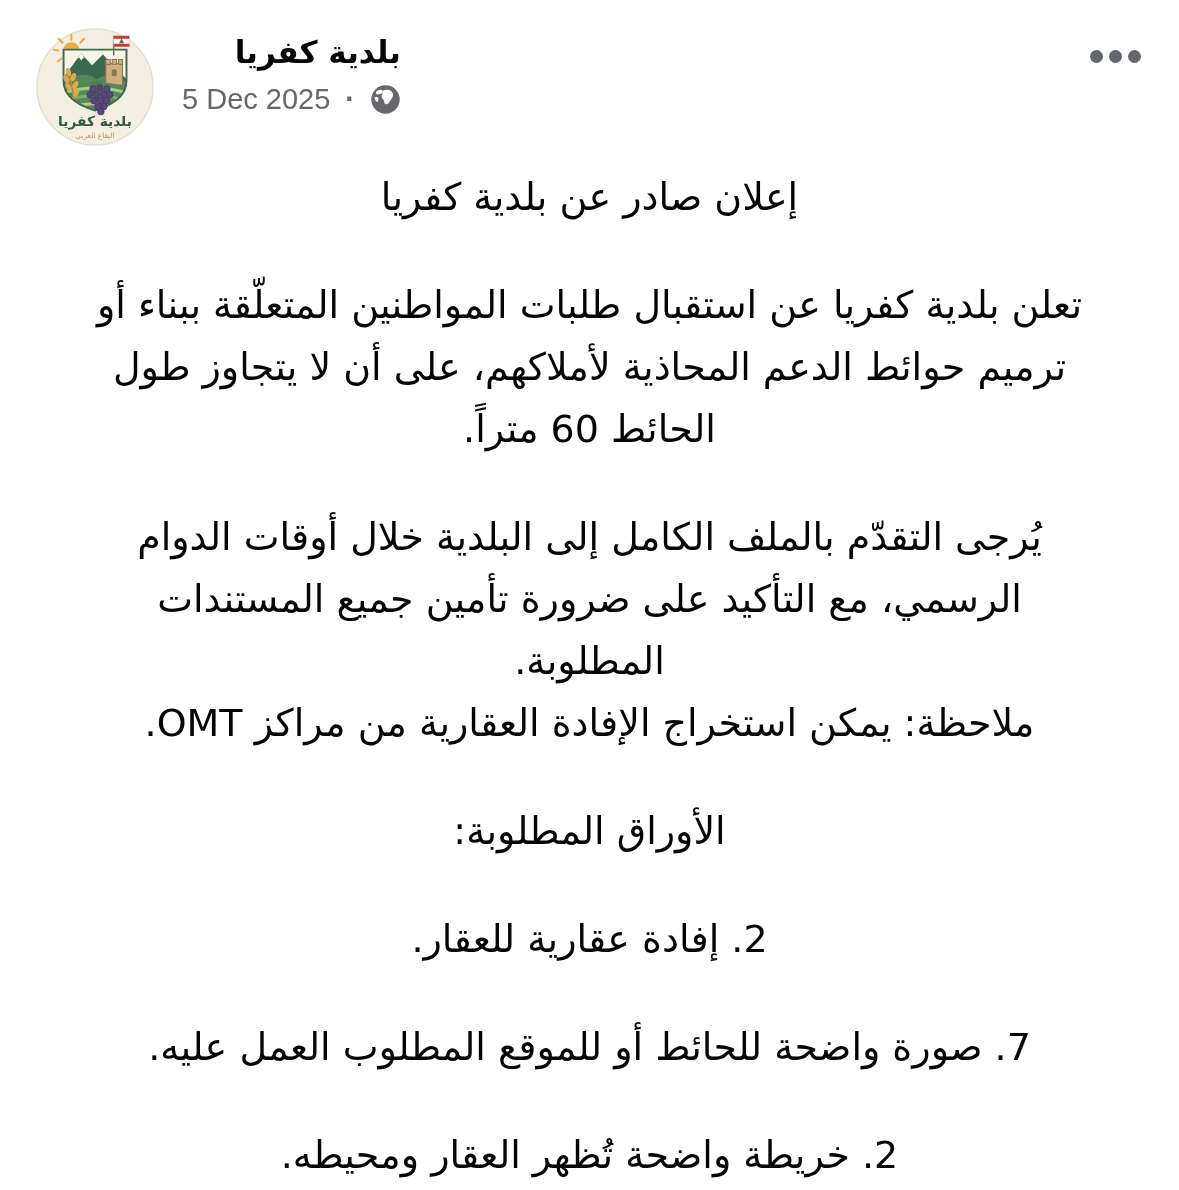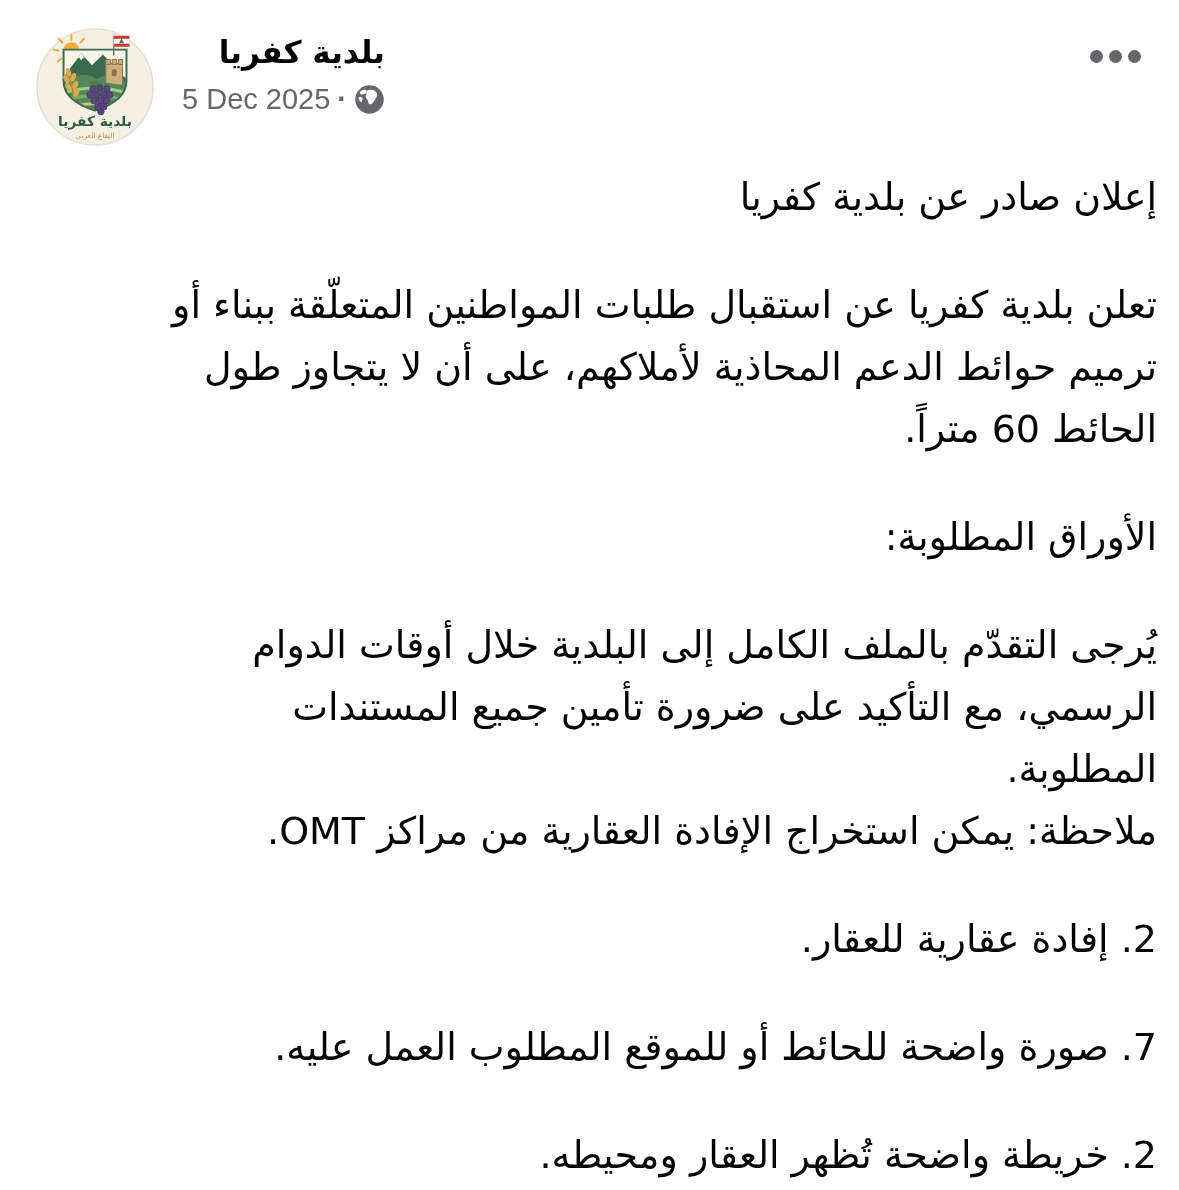--- a/index.html
+++ b/index.html
@@ -34,21 +34,21 @@
     font-size: 31px;
     font-weight: bold;
     color: #050505;
     line-height: 1.35;
     cursor: pointer;
     direction: rtl;
   }
   .post-meta {
     display: flex;
     align-items: center;
-    gap: 7px;
+    gap: 15px;
     margin-top: 9px;
     color: #65676B;
     font-size: 29px;
     font-family: "Liberation Sans", "DejaVu Sans", sans-serif;
   }
   .post-date { cursor: pointer; }
   .meta-sep { font-weight: bold; }
   .globe { width: 31px; height: 31px; display: block; }
   .options-btn {
     position: absolute;
@@ -65,21 +65,21 @@
     width: 13px; height: 13px;
     border-radius: 50%;
     background: #63666a;
   }
 
   
   .post-body {
     margin-top: 20px;
     padding: 0 22px;
     direction: rtl;
-    text-align: right;
+    text-align: center;
     color: #050505;
     font-size: 38px;
     line-height: 62px;
   }
   .post-paragraph {
     white-space: pre-line;
     margin: 0 0 46px 0;
   }
   .post-paragraph:last-child { margin-bottom: 0; }
 </style>
@@ -186,23 +186,23 @@
       <span class="dot"></span>
       <span class="dot"></span>
     </button>
   </div>
 
   <div class="post-body" dir="rtl">
     <div class="post-paragraph">إعلان صادر عن بلدية كفريا</div>
     <div class="post-paragraph">تعلن بلدية كفريا عن استقبال طلبات المواطنين المتعلّقة ببناء أو
 ترميم حوائط الدعم المحاذية لأملاكهم، على أن لا يتجاوز طول
 الحائط 60 متراً.</div>
-    <div class="post-paragraph">الأوراق المطلوبة:</div>
     <div class="post-paragraph">يُرجى التقدّم بالملف الكامل إلى البلدية خلال أوقات الدوام
 الرسمي، مع التأكيد على ضرورة تأمين جميع المستندات
 المطلوبة.
 ملاحظة: يمكن استخراج الإفادة العقارية من مراكز OMT.</div>
+    <div class="post-paragraph">الأوراق المطلوبة:</div>
     <div class="post-paragraph">2. إفادة عقارية للعقار.</div>
     <div class="post-paragraph">7. صورة واضحة للحائط أو للموقع المطلوب العمل عليه.</div>
     <div class="post-paragraph">2. خريطة واضحة تُظهر العقار ومحيطه.</div>
   </div>
 
 </div>
 
 </body></html>

